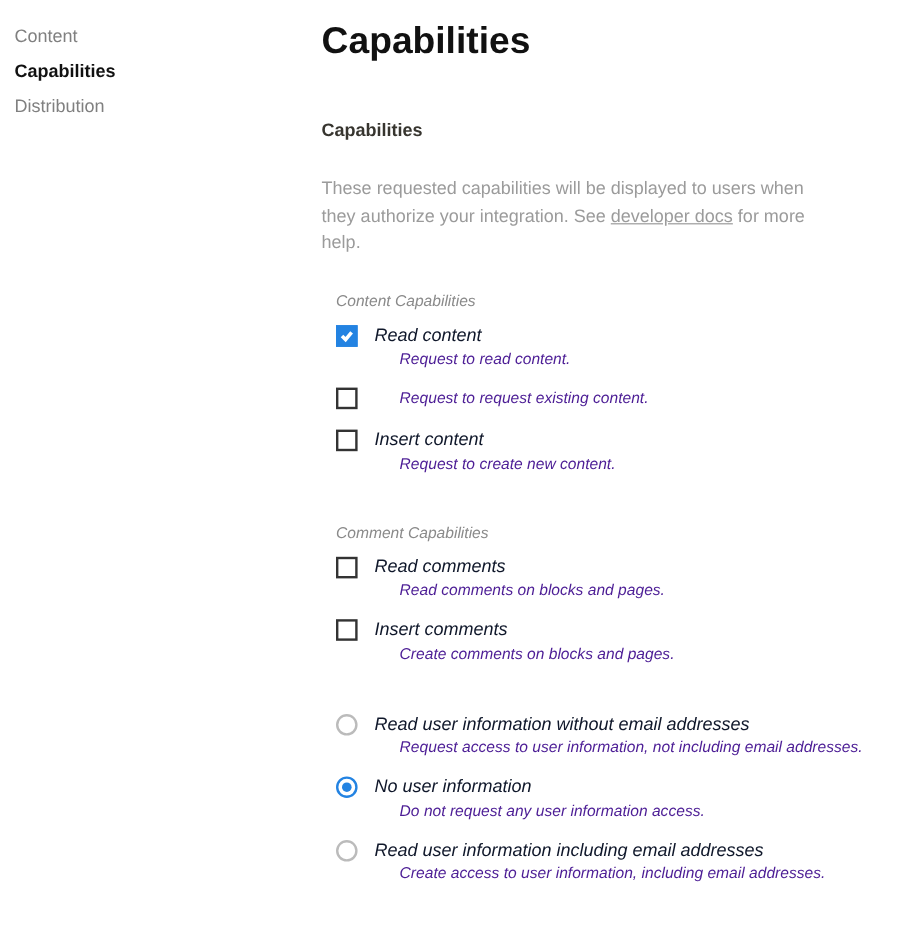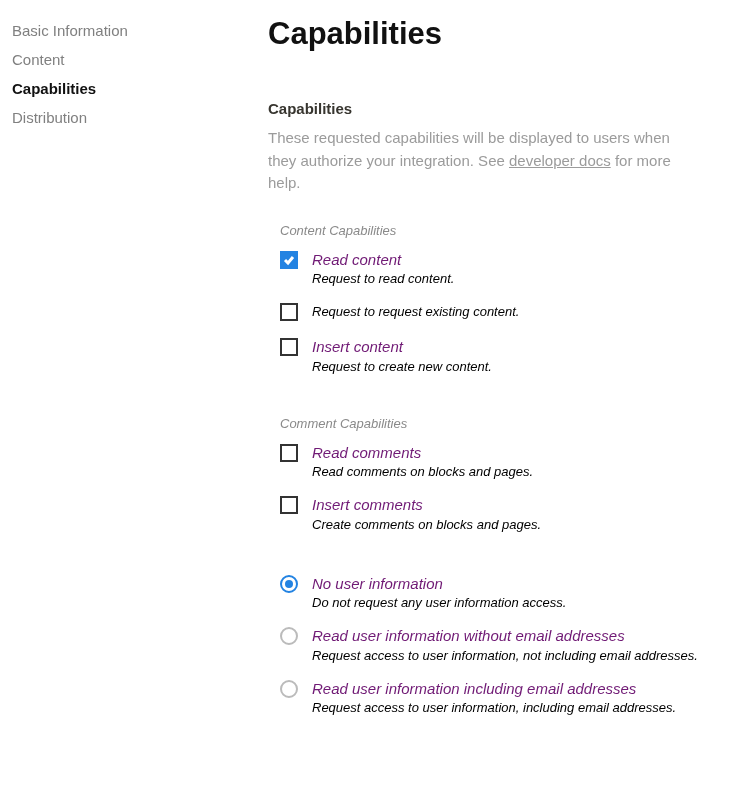--- a/index.html
+++ b/index.html
@@ -48,20 +48,21 @@
       font-weight: 600;
       color: #37352f;
       margin-bottom: 10px;
     }
     .section-desc {
       font-size: 15px;
       color: #9b9b9b;
       line-height: 1.5;
       margin-bottom: 28px;
       max-width: 430px;
+      margin-top: 20px;
     }
     .section-desc a {
       color: #9b9b9b;
       text-decoration: underline;
     }
     .group {
       margin-bottom: 26px;
       padding-left: 12px;
       font-style: italic;
     }
@@ -128,34 +129,34 @@
       display: none;
     }
     .radio.selected .radio-dot {
       display: block;
     }
     .option-text {
       flex: 1;
     }
     .option-label {
       font-size: 15px;
-      color: #701a75;
+      color: #0f172a;
       line-height: 1.3;
     }
     .option-desc {
       font-size: 13px;
-      color: #000000;
+      color: #4c1d95;
       margin-top: 2px;
+      margin-left: 21px;
     }
   </style>
 </head>
 <body>
 
 <nav class="sidebar">
-  <div class="sidebar-item">Basic Information</div>
   <div class="sidebar-item">Content</div>
   <div class="sidebar-item active">Capabilities</div>
   <div class="sidebar-item">Distribution</div>
 </nav>
 
 <main class="main">
   <h1 class="page-title">Capabilities</h1>
 
   <div class="section-heading">Capabilities</div>
   <p class="section-desc">
@@ -217,43 +218,43 @@
       <div class="option-text">
         <div class="option-label">Insert comments</div>
         <div class="option-desc">Create comments on blocks and pages.</div>
       </div>
     </div>
   </div>
 
   <div class="group">
 
     <div class="option-row">
+      <div class="option-control radio">
+        
+      </div>
+      <div class="option-text">
+        <div class="option-label">Read user information without email addresses</div>
+        <div class="option-desc">Request access to user information, not including email addresses.</div>
+      </div>
+    </div>
+
+    <div class="option-row">
       <div class="option-control radio selected">
         <div class="radio-dot"></div>
       </div>
       <div class="option-text">
         <div class="option-label">No user information</div>
         <div class="option-desc">Do not request any user information access.</div>
       </div>
     </div>
 
     <div class="option-row">
       <div class="option-control radio">
         
       </div>
       <div class="option-text">
-        <div class="option-label">Read user information without email addresses</div>
-        <div class="option-desc">Request access to user information, not including email addresses.</div>
-      </div>
-    </div>
-
-    <div class="option-row">
-      <div class="option-control radio">
-        
-      </div>
-      <div class="option-text">
         <div class="option-label">Read user information including email addresses</div>
-        <div class="option-desc">Request access to user information, including email addresses.</div>
+        <div class="option-desc">Create access to user information, including email addresses.</div>
       </div>
     </div>
   </div>
 
 </main>
 
 </body></html>

